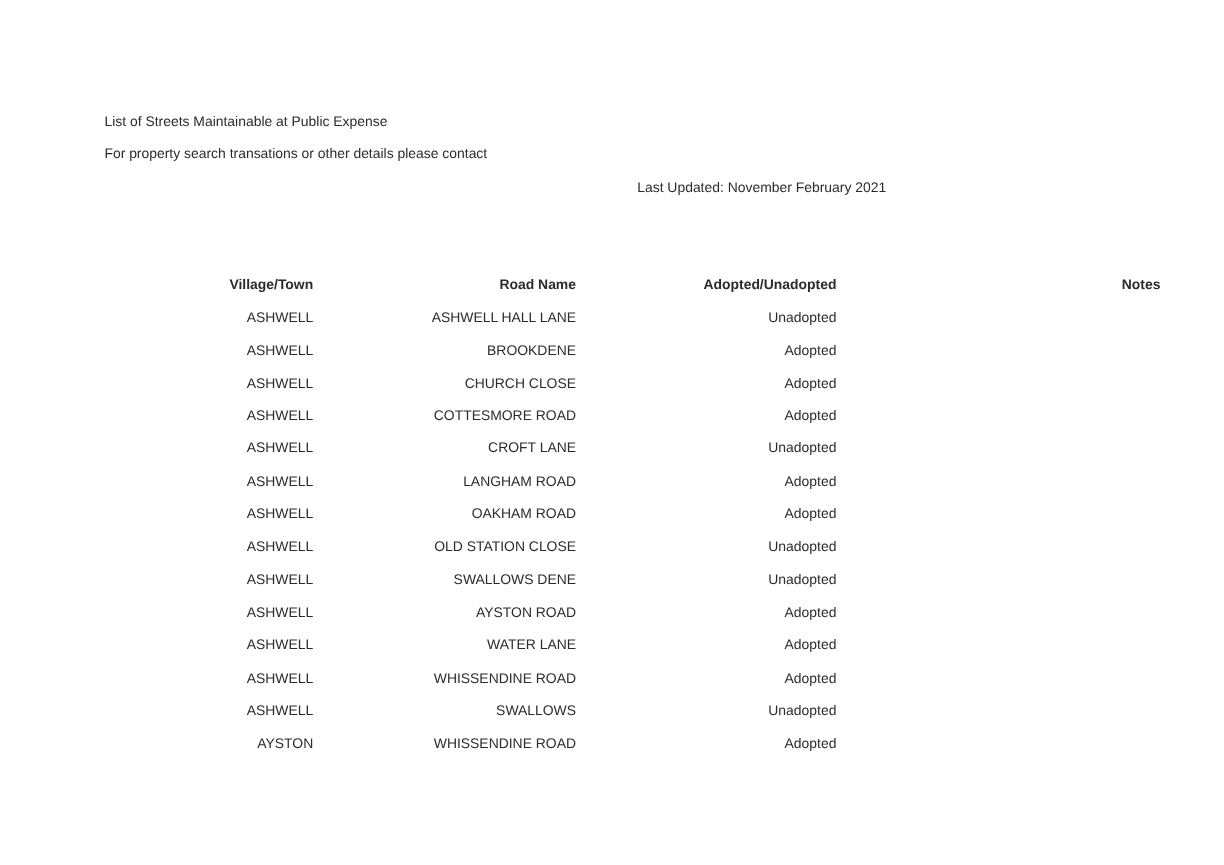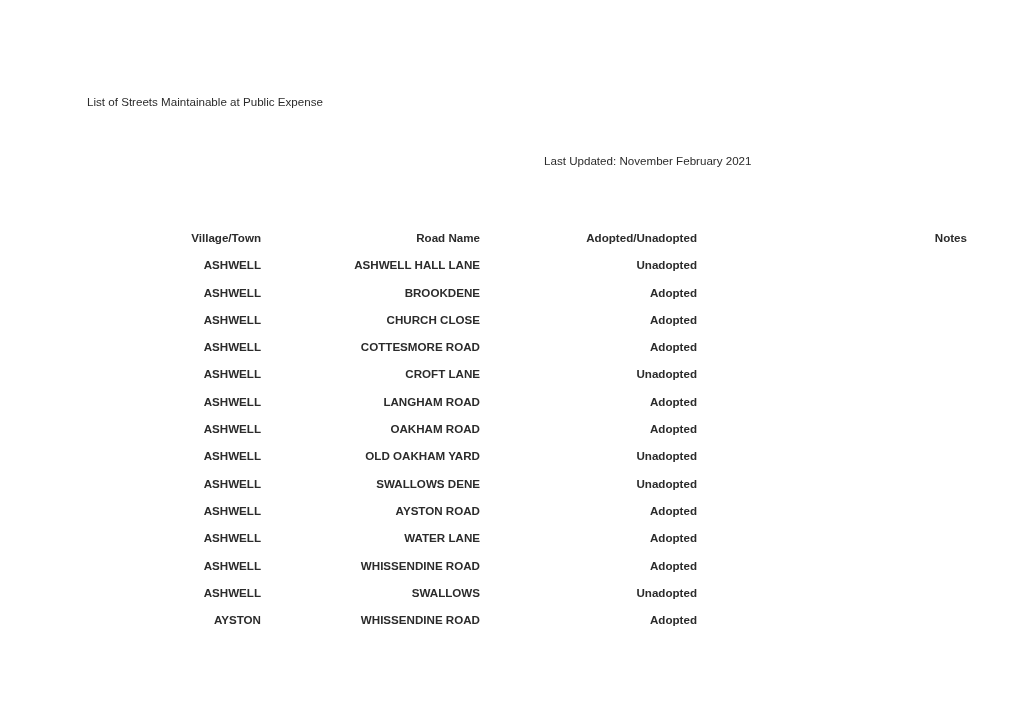--- a/index.html
+++ b/index.html
@@ -37,25 +37,24 @@
   .intro-line {
     position: relative;
     height: 27.4px;
     line-height: 27.4px;
     font-size: 11.6px;
     color: #2b2b2b;
     white-space: nowrap;
   }
   .intro-line .right-note {
     position: absolute;
-    left: 457px;
+    left: 444px;
     top: 0;
     line-height: 27.4px;
     white-space: nowrap;
-    margin-top: 32px;
   }
 
   
   .street-table {
     position: absolute;
     left: 87px;
     top: 224px;
     width: 880px;
     border-collapse: collapse;
   }
@@ -71,35 +70,38 @@
     font-size: 11.6px;
     line-height: 27.3px;
     color: #2b2b2b;
     white-space: nowrap;
     border: 0;
   }
   .street-table th {
     font-weight: bold;
   }
   .street-table td {
-    font-weight: bold;
+    font-weight: normal;
   }
   .col-village { width: 174px; }
   .col-road    { width: 219px; }
   .col-status  { width: 217px; }
   .col-notes   { width: 270px; }
 </style>
 </head>
 <body>
 
 <div class="page">
 
   <div class="intro">
     <div class="intro-line">
       <span>List of Streets Maintainable at Public Expense</span>
+    </div>
+    <div class="intro-line">
+      <span>For property search transations or other details please contact</span>
     </div>
     <div class="intro-line">
       <span class="right-note">Last Updated: November February 2021</span>
     </div>
   </div>
 
   <table class="street-table">
     <colgroup>
       <col class="col-village">
       <col class="col-road">
@@ -152,21 +154,21 @@
           <td></td>
         </tr>
         <tr>
           <td>ASHWELL</td>
           <td>OAKHAM ROAD</td>
           <td>Adopted</td>
           <td></td>
         </tr>
         <tr>
           <td>ASHWELL</td>
-          <td>OLD OAKHAM YARD</td>
+          <td>OLD STATION CLOSE</td>
           <td>Unadopted</td>
           <td></td>
         </tr>
         <tr>
           <td>ASHWELL</td>
           <td>SWALLOWS DENE</td>
           <td>Unadopted</td>
           <td></td>
         </tr>
         <tr>

